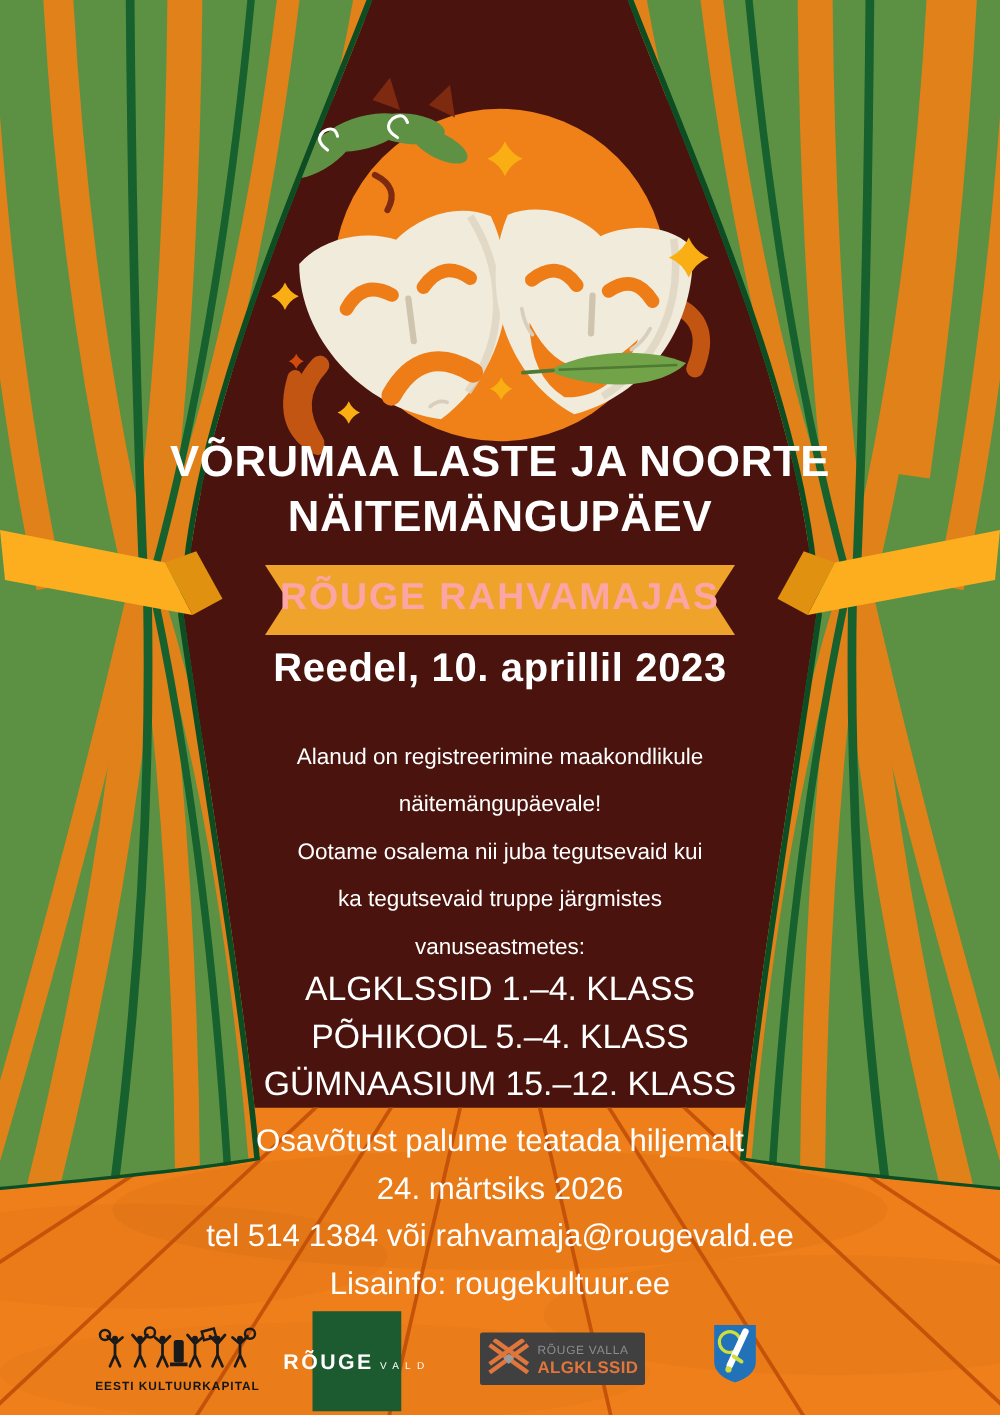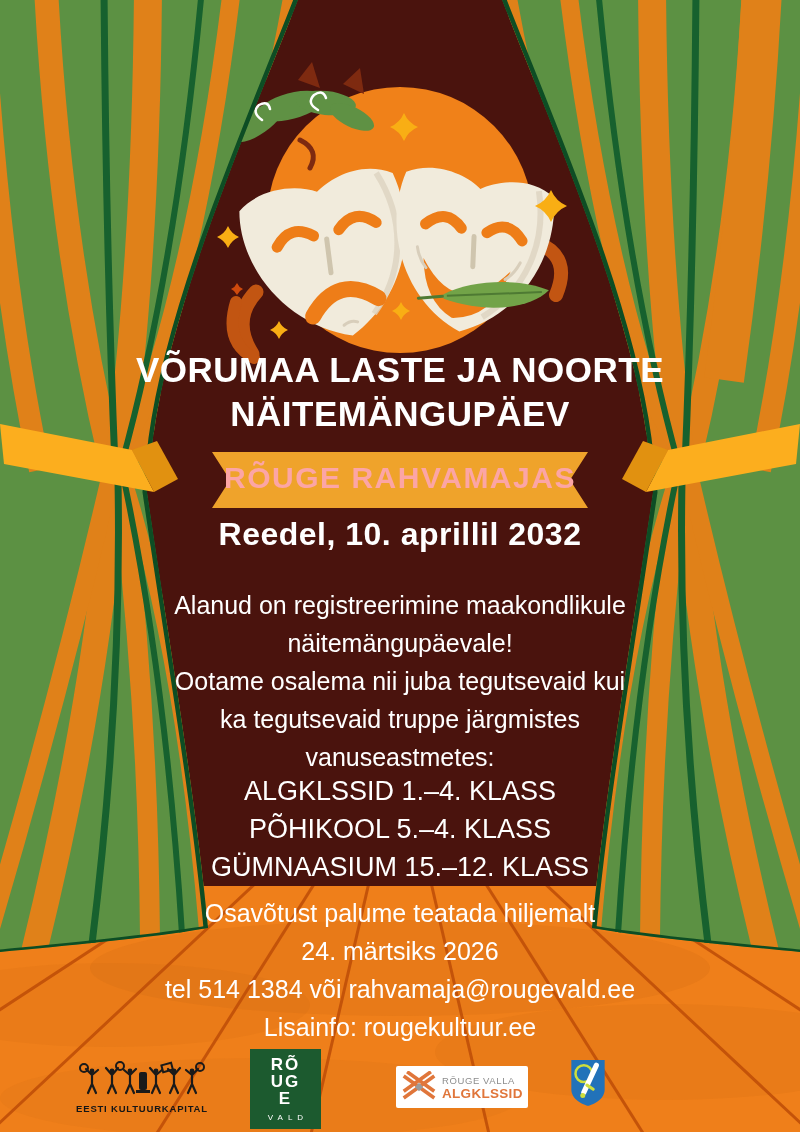--- a/index.html
+++ b/index.html
@@ -7,34 +7,34 @@
     position:relative;width:800px;height:1132px;overflow:hidden;
     background:#4a130d;
     font-family:"Liberation Sans","DejaVu Sans",sans-serif;
     -webkit-font-smoothing:antialiased;
   }
   .scene{position:absolute;left:0;top:0;width:800px;height:1132px;}
   .txt{position:absolute;left:0;right:0;text-align:center;color:#fff;margin:0;}
   .title{top:348px;font-size:35px;font-weight:bold;line-height:44px;letter-spacing:.5px;}
   .banner-text{top:461px;font-size:30px;font-weight:bold;color:#fca5a5;letter-spacing:1.5px;}
   .date{top:516px;font-size:32px;font-weight:bold;letter-spacing:.5px;}
-  .body-text{top:586px;font-size:25px;line-height:38px;font-weight:400;}
+  .body-text{top:586px;font-size:18px;line-height:38px;font-weight:400;}
   .ages{top:772px;font-size:27px;line-height:38px;}
   .footer{top:894px;font-size:25px;line-height:38px;}
   .line{display:block;}
 
   
   .logo{position:absolute;}
   .logo-kk{left:74px;top:1060px;width:136px;text-align:center;}
   .logo-kk .cap{font-size:9.5px;font-weight:bold;color:#161616;letter-spacing:.8px;margin-top:1px;white-space:nowrap;text-align:center;}
   .logo-rv{left:250px;top:1049px;width:71px;height:80px;background:#1c5a2f;
-    display:flex;flex-direction:column;align-items:center;justify-content:center;color:#fff;}
+    display:flex;align-items:center;justify-content:center;color:#fff;}
   .logo-rv .l{font-size:17px;font-weight:bold;letter-spacing:2px;line-height:17px;}
   .logo-rv .cap{font-size:8px;letter-spacing:5px;margin-top:6px;padding-left:5px;}
-  .logo-rm{left:396px;top:1066px;width:132px;height:42px;background:#ffffff;border-radius:2px;
+  .logo-rm{left:384px;top:1066px;width:132px;height:42px;background:#404040;border-radius:2px;
     display:flex;align-items:center;padding-left:6px;box-sizing:border-box;}
   .logo-rm .txtcol{margin-left:6px;line-height:13px;}
   .logo-rm .t1{font-size:9.5px;color:#8d8d8d;letter-spacing:.6px;}
   .logo-rm .t2{font-size:13.5px;font-weight:bold;color:#e0763b;letter-spacing:.3px;}
   .logo-va{left:569px;top:1058px;display:flex;align-items:flex-start;}
   .logo-va .txtcol{margin-left:8px;margin-top:5px;line-height:17px;}
   .logo-va .t{font-size:13.5px;font-weight:bold;color:#2a7ec0;letter-spacing:.2px;}
 </style>
 </head>
 <body>
@@ -167,21 +167,21 @@
     <polygon points="212,452 588,452 570,480 588,508 212,508 230,480" fill="#efa32b"></polygon>
   </svg>
 
   <h1 class="txt title">
     <span class="line">VÕRUMAA LASTE JA NOORTE</span>
     <span class="line">NÄITEMÄNGUPÄEV</span>
   </h1>
 
   <div class="txt banner-text">RÕUGE RAHVAMAJAS</div>
 
-  <div class="txt date">Reedel, 10. aprillil 2032</div>
+  <div class="txt date">Reedel, 10. aprillil 2023</div>
 
   <div class="txt body-text">
     <span class="line">Alanud on registreerimine maakondlikule</span>
     <span class="line">näitemängupäevale!</span>
     <span class="line">Ootame osalema nii juba tegutsevaid kui</span>
     <span class="line">ka tegutsevaid truppe järgmistes</span>
     <span class="line">vanuseastmetes:</span>
   </div>
 
   <div class="txt ages">

